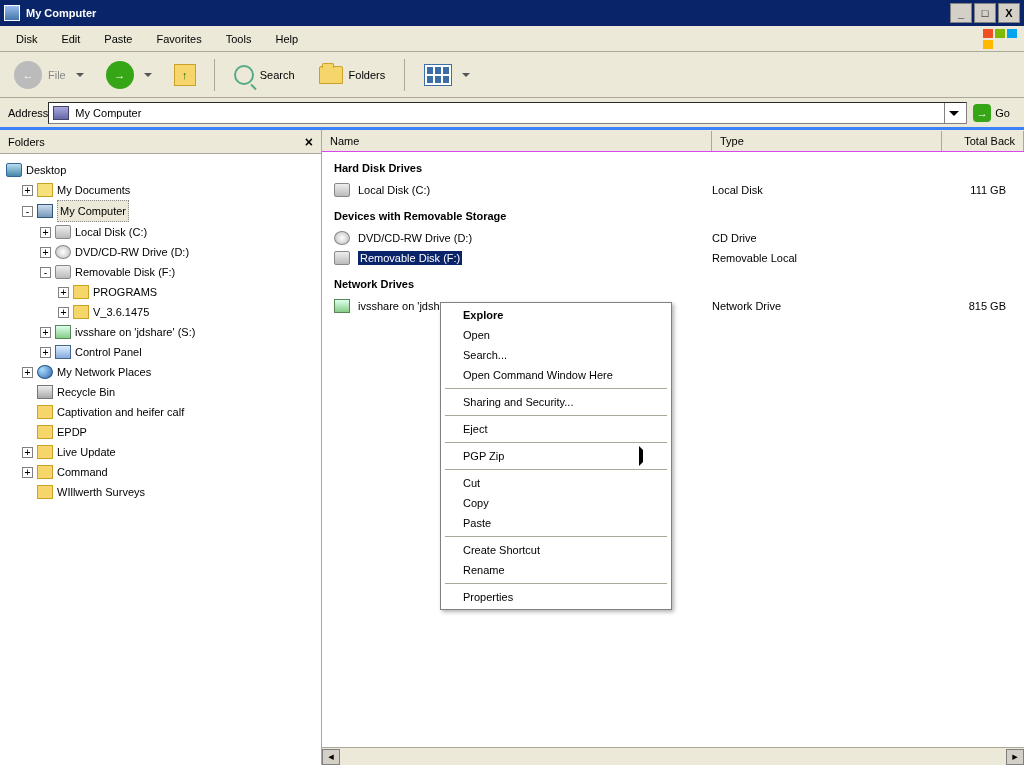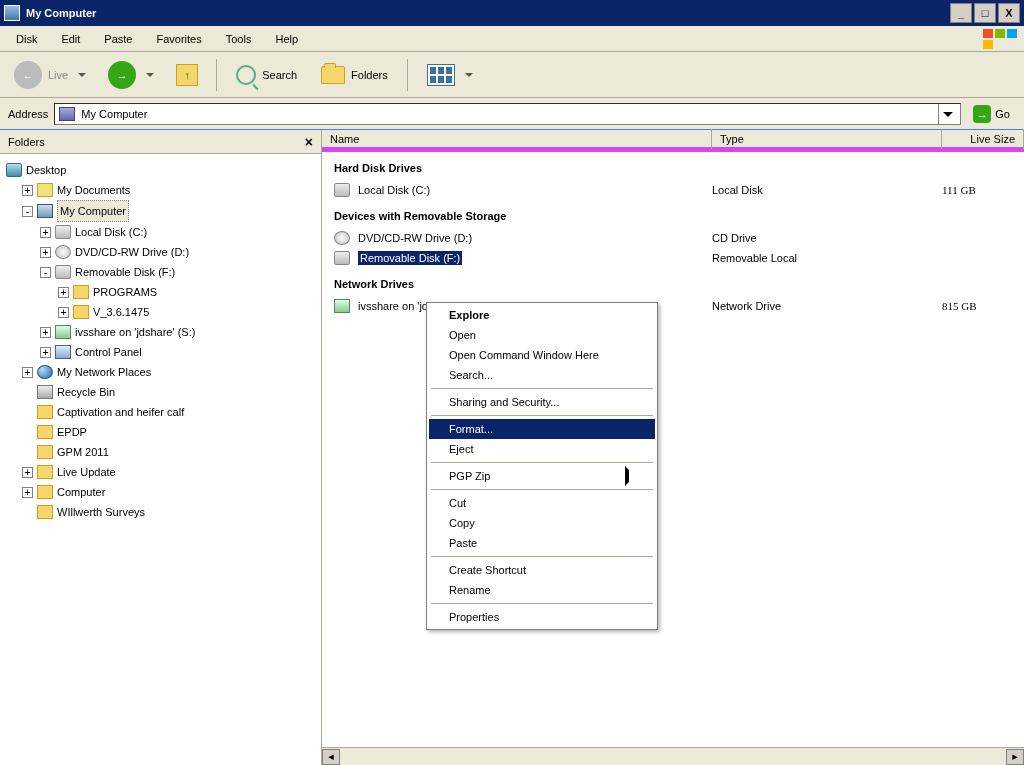--- a/index.html
+++ b/index.html
@@ -85,22 +85,22 @@
   .icon-folder{ width:24px;height:18px;background:#f6d66a;border:1px solid #c9a227;border-radius:2px 2px 0 0; position:relative;}
   .icon-folder::before{content:'';position:absolute;top:-4px;left:2px;width:10px;height:4px;background:#f6d66a;border:1px solid #c9a227;border-bottom:none;border-radius:2px 2px 0 0;}
   .icon-views{
     width:28px;height:22px;border:1px solid #3a6ea5;background:#fff;
     display:grid;grid-template-columns:1fr 1fr 1fr;grid-template-rows:1fr 1fr;gap:2px;padding:2px;
   }
   .icon-views div{background:#3a6ea5;}
   .caret-down::after{content:'';display:inline-block;margin-left:4px;border:4px solid transparent;border-top-color:#555;transform:translateY(2px);}
   
   .addressbar{
-    height:32px;background:#ece9d8;border-bottom:1px solid #3b82f6;
-    display:flex;align-items:center;padding:0 8px;gap:6px;
+    height:32px;background:#ece9d8;border-bottom:3px solid #3b82f6;
+    display:flex;align-items:center;padding:0 8px;gap:0;
   }
   .addrlabel{ font-size:11px;}
   .addrfield{
     flex:1;height:22px;background:#fff;border:1px inset #808080;
     display:flex;align-items:center;padding:0 4px;gap:6px;
   }
   .addrfield .mc-icon{width:16px;height:14px;background:linear-gradient(#aad,#66a);border:1px solid #446;}
   .go-btn{
     display:flex;align-items:center;gap:4px;padding:2px 6px;
   }
@@ -140,46 +140,46 @@
   .ic-pgp{background:linear-gradient(#ccc,#888);border:1px solid #555;border-radius:50%;}
   .ind1{padding-left:16px;}
   .ind2{padding-left:34px;}
   .ind3{padding-left:52px;}
   .sel{background:#ece9d8;border:1px dotted #888;padding:0 2px;}
 
   .content{
     flex:1;background:#fff;display:flex;flex-direction:column;position:relative;
   }
   .list-hdr{
-    height:22px;background:#ece9d8;border-bottom:5px solid #d946ef;
+    height:22px;background:#ece9d8;border-bottom:1px solid #d946ef;
     display:flex;align-items:center;
   }
   .col{border-right:1px solid #aca899;padding:4px 8px;}
   .col.name{flex:0 0 390px;}
   .col.type{flex:0 0 230px;}
   .col.size{flex:1;text-align:right;}
   .list-body{flex:1;position:relative;overflow:hidden;}
   .group-hdr{font-weight:bold;padding:10px 12px 6px;}
   .row{display:flex;align-items:center;padding:3px 12px;}
   .row .c-name{flex:0 0 378px;display:flex;align-items:center;gap:8px;}
   .row .c-type{flex:0 0 230px;}
-  .row .c-size{flex:1;text-align:left;padding-right:6px;font-family:Liberation Serif, serif;}
+  .row .c-size{flex:1;text-align:right;padding-right:6px;}
   .sel-row{color:#fff;}
   .sel-row .txt{background:#0a246a;padding:1px 2px;}
 
   .hscroll{
     height:18px;background:#ece9d8;border-top:1px solid #aca899;
     display:flex;align-items:center;
   }
   .sb-btn{width:18px;height:16px;background:#d4d0c8;border:1px solid #808080;display:flex;align-items:center;justify-content:center;}
   .sb-track{flex:1;height:16px;background:#ece9d8;}
 
   
   .ctxmenu{
-    position:absolute; left:104px; top:150px;
+    position:absolute; left:118px; top:150px;
     width:232px;
     background:#fff;border:1px solid #808080;
     box-shadow:2px 2px 4px rgba(0,0,0,.3);
     padding:2px;
     z-index:10;
   }
   .ctx-item{
     padding:4px 22px 4px 20px;
     font-size:11px;
     display:flex;justify-content:space-between;align-items:center;
@@ -219,21 +219,21 @@
     <div style="background:#f25022"></div>
       <div style="background:#7fba00"></div>
     <div style="background:#00a4ef"></div>
       <div style="background:#ffb900"></div>
   </div>
 </div>
 
 <div class="toolbar">
   <div class="tool">
     <span class="circle" style="background:#bbb;">←</span>
-    <span>Live</span>
+    <span>File</span>
     <span class="caret-down"></span>
   </div>
   <div class="tool enabled">
     <span class="circle" style="background:#36a516;">→</span>
     <span class="caret-down"></span>
   </div>
   <div class="tool enabled">
     <span style="width:22px;height:22px;background:#f6d66a;border:1px solid #c9a227;display:flex;align-items:center;justify-content:center;color:#2a6b1b;font-weight:bold;">↑</span>
   </div>
   <div class="sep"></div>
@@ -348,47 +348,42 @@
           <span class="exp spacer"></span>
           <span class="ticon ic-folder"></span>
           <span>Captivation and heifer calf</span>
         </div>
       <div class="node ind1">
           <span class="exp spacer"></span>
           <span class="ticon ic-folder"></span>
           <span>EPDP</span>
         </div>
       <div class="node ind1">
-          <span class="exp spacer"></span>
-          <span class="ticon ic-folder"></span>
-          <span>GPM 2011</span>
-        </div>
-      <div class="node ind1">
           <span class="exp">+</span>
           <span class="ticon ic-folder"></span>
           <span>Live Update</span>
         </div>
       <div class="node ind1">
           <span class="exp">+</span>
           <span class="ticon ic-folder"></span>
-          <span>Computer</span>
+          <span>Command</span>
         </div>
       <div class="node ind1">
           <span class="exp spacer"></span>
           <span class="ticon ic-folder"></span>
           <span>WIllwerth Surveys</span>
         </div>
     </div>
   </div>
 
   <div class="content">
     <div class="list-hdr">
       <div class="col name">Name</div>
       <div class="col type">Type</div>
-      <div class="col size">Live Size</div>
+      <div class="col size">Total Back</div>
     </div>
     <div class="list-body">
 
       <div class="group-hdr">Hard Disk Drives</div>
       <div class="row">
         <div class="c-name">
             <span class="ticon ic-drive"></span>
             <span>Local Disk (C:)</span>
           </div>
         <div class="c-type">Local Disk</div>
@@ -419,26 +414,25 @@
             <span class="ticon ic-net"></span>
             <span>ivsshare on 'jdshare' (S:)</span>
           </div>
         <div class="c-type">Network Drive</div>
         <div class="c-size">815 GB</div>
       </div>
 
       <div class="ctxmenu">
         <div class="ctx-item bold">Explore</div>
         <div class="ctx-item">Open</div>
+        <div class="ctx-item">Search...</div>
         <div class="ctx-item">Open Command Window Here</div>
-        <div class="ctx-item">Search...</div>
         <div class="ctx-sep"></div>
         <div class="ctx-item">Sharing and Security...</div>
         <div class="ctx-sep"></div>
-        <div class="ctx-item hi">Format...</div>
         <div class="ctx-item">Eject</div>
         <div class="ctx-sep"></div>
         <div class="ctx-item">
             <span>PGP Zip</span>
             <span class="ctx-arrow"></span>
           </div>
         <div class="ctx-sep"></div>
         <div class="ctx-item">Cut</div>
         <div class="ctx-item">Copy</div>
         <div class="ctx-item">Paste</div>

